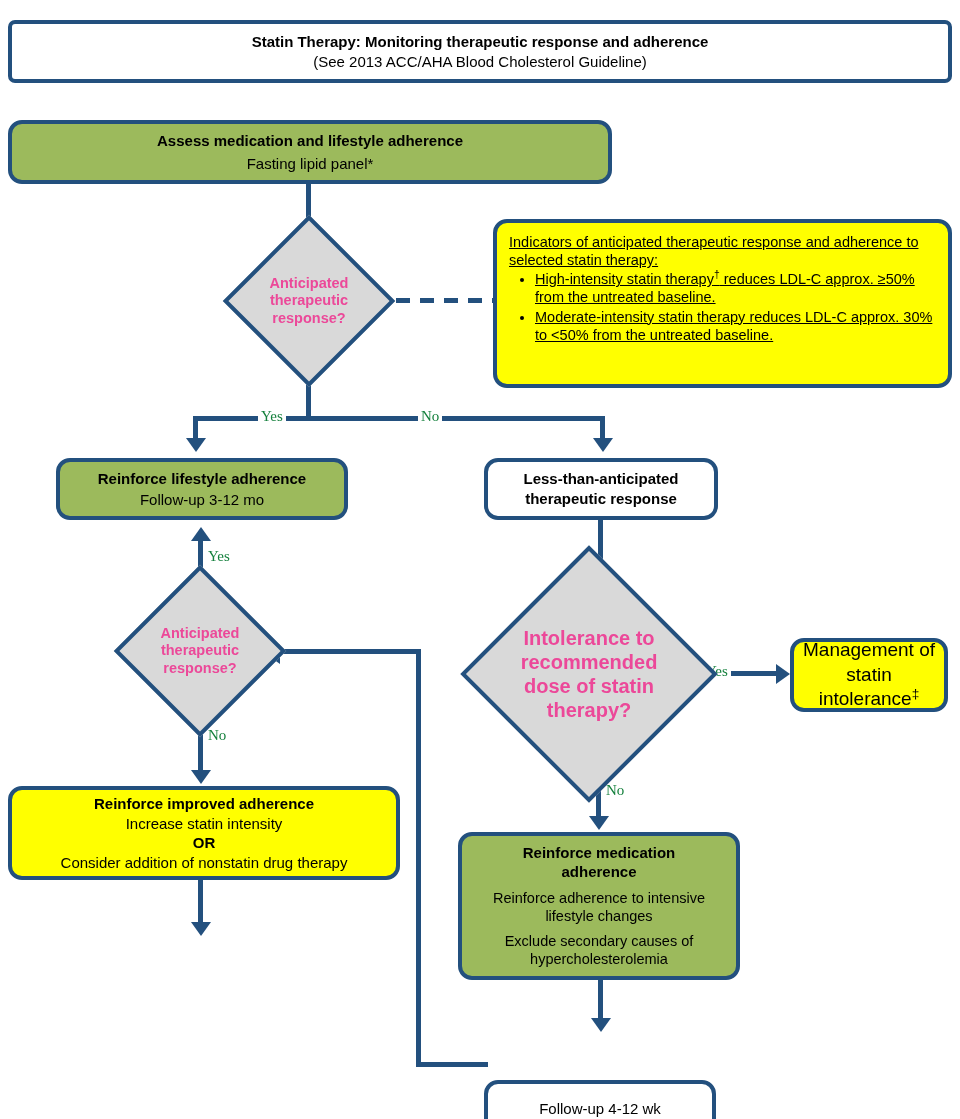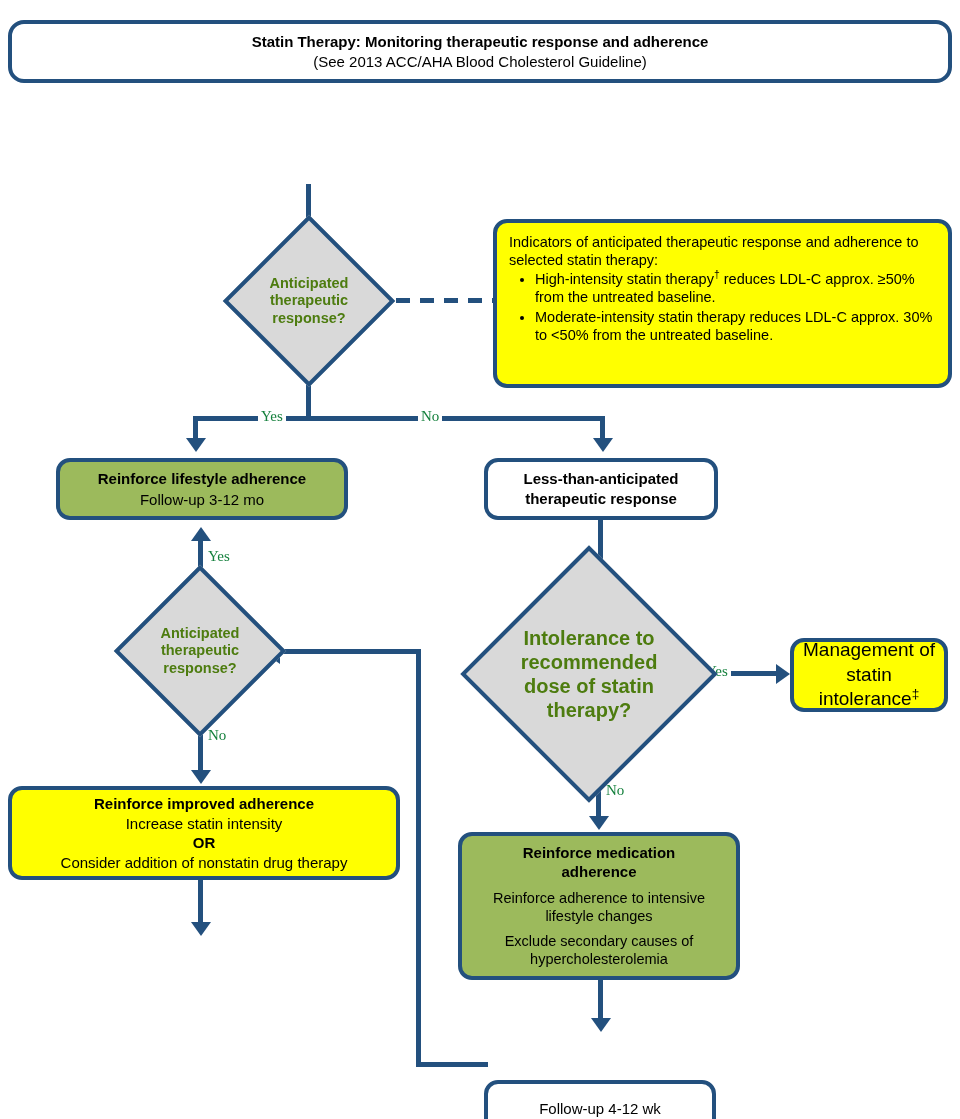--- a/index.html
+++ b/index.html
@@ -36,39 +36,40 @@
   .node .ttl {
     font-weight: bold;
   }
   .white { background: #ffffff; }
   .green { background: #9CBA5C; }
   .yellow{ background: #FFFF00; }
 
   
   #header-box {
     left: 8px; top: 20px; width: 944px; height: 63px;
-    border-radius: 16px;
+    border-radius: 7px;
     font-size: 15px;
   }
   #header-box .ttl { font-size: 15px; margin-bottom: 2px; }
   #header-box .sub { font-size: 15px; }
 
   
   #assess-box { left: 8px; top: 120px; width: 604px; height: 64px; font-size: 15px; }
   #assess-box .ttl { font-size: 15px; margin-bottom: 5px; }
   #assess-box .sub { font-size: 15px; }
 
   #info-box {
     left: 493px; top: 219px; width: 459px; height: 169px;
     background: #FFFF00;
     display: block;
     text-align: left;
     padding: 10px 12px 8px 12px;
     font-size: 14.5px;
     line-height: 1.25;
+    text-decoration: underline;
   }
   #info-box .lead { margin: 0 0 1px 0; }
   #info-box ul { margin: 0; padding-left: 26px; list-style: disc; }
   #info-box li { margin: 0 0 1px 0; }
 
   #reinforce-cont-box { left: 56px; top: 458px; width: 292px; height: 62px; font-size: 15px; }
   #reinforce-cont-box .ttl { font-size: 15px; margin-bottom: 3px; }
   #reinforce-cont-box .sub { font-size: 15px; }
 
   #less-than-box { left: 484px; top: 458px; width: 234px; height: 62px; font-size: 15px; }
@@ -110,21 +111,21 @@
     transform: rotate(45deg);
   }
   .diamond .dlabel {
     position: absolute;
     inset: 0;
     display: flex;
     align-items: center;
     justify-content: center;
     text-align: center;
     font-weight: bold;
-    color: #4d7c0f;
+    color: #ec4899;
     font-size: 14.5px;
     line-height: 1.2;
     z-index: 2;
   }
   #dia-1 { left: 248px; top: 240px; width: 122px; height: 122px; }
   #dia-2 { left: 139px; top: 590px; width: 122px; height: 122px; }
   #dia-3 { left: 498px; top: 583px; width: 182px; height: 182px; }
   #dia-3 .dlabel { font-size: 20px; }
 
   
@@ -184,20 +185,24 @@
 </head>
 <body>
 
 <div id="canvas">
 
   <div class="node white" id="header-box">
     <div class="ttl">Statin Therapy: Monitoring therapeutic response and adherence</div>
     <div class="sub">(See 2013 ACC/AHA Blood Cholesterol Guideline)</div>
   </div>
 
+  <div class="node green" id="assess-box">
+    <div class="ttl">Assess medication and lifestyle adherence</div>
+    <div class="sub">Fasting lipid panel*</div>
+  </div>
 
   <div class="ln vln" style="left:306px; top:184px; height:44px;"></div>
   <div class="arw arw-down" style="left:299px; top:226px;"></div>
 
   <div class="diamond" id="dia-1">
     <div class="shape"></div>
     <div class="dlabel">Anticipated therapeutic response?</div>
   </div>
 
   <div class="dash" style="left:372px; top:298px; width:122px;"></div>

